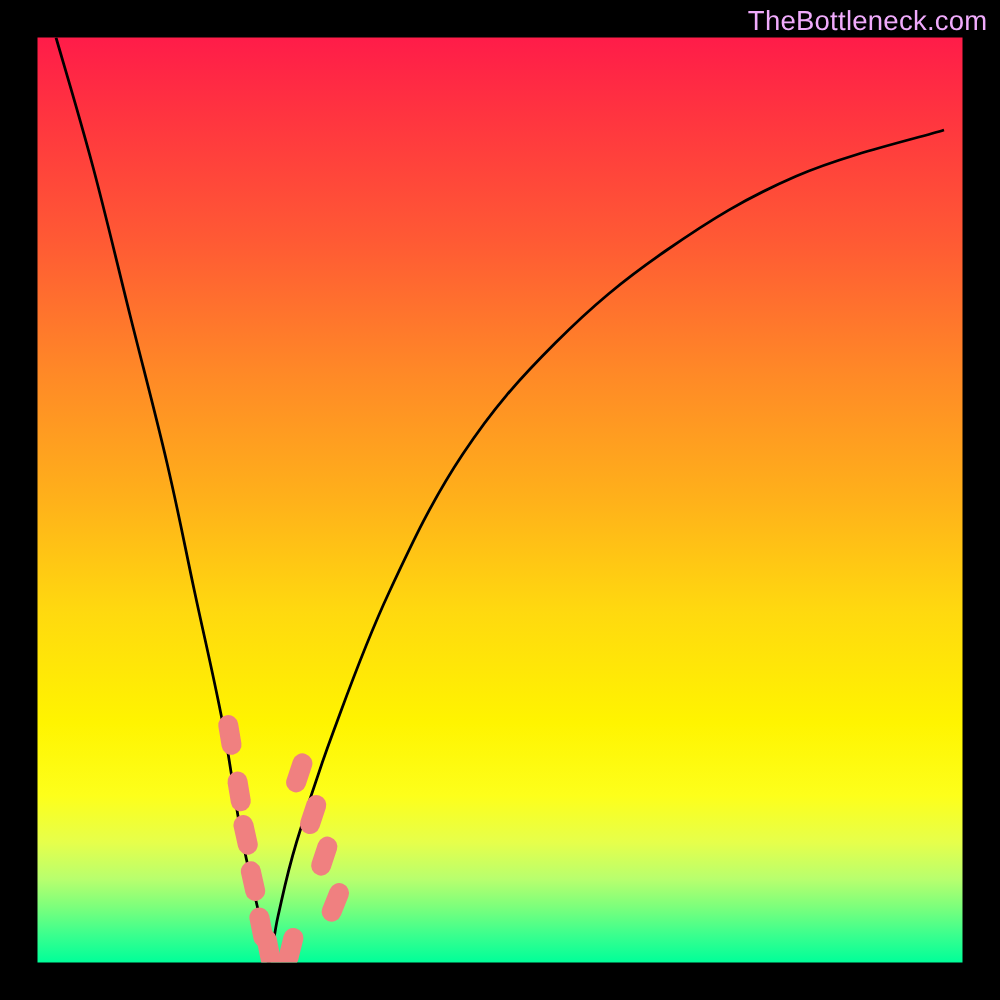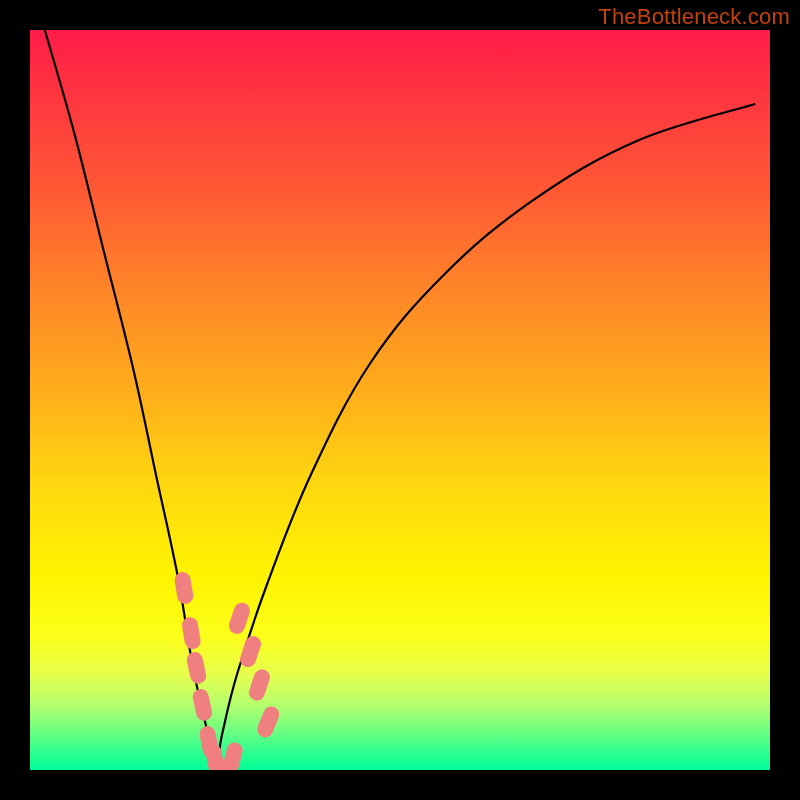--- a/index.html
+++ b/index.html
@@ -44,21 +44,21 @@
     position: absolute;
     left: 0;
     top: 0;
     width: 740px;
     height: 740px;
   }
   .watermark {
     position: absolute;
     top: 4px;
     right: 10px;
-    color: #c2410c;
+    color: #f0abfc;
     font-size: 22px;
     font-weight: 500;
     letter-spacing: 0.2px;
     user-select: none;
   }
   .curve {
     fill: none;
     stroke: #000;
     stroke-width: 2.2;
   }

